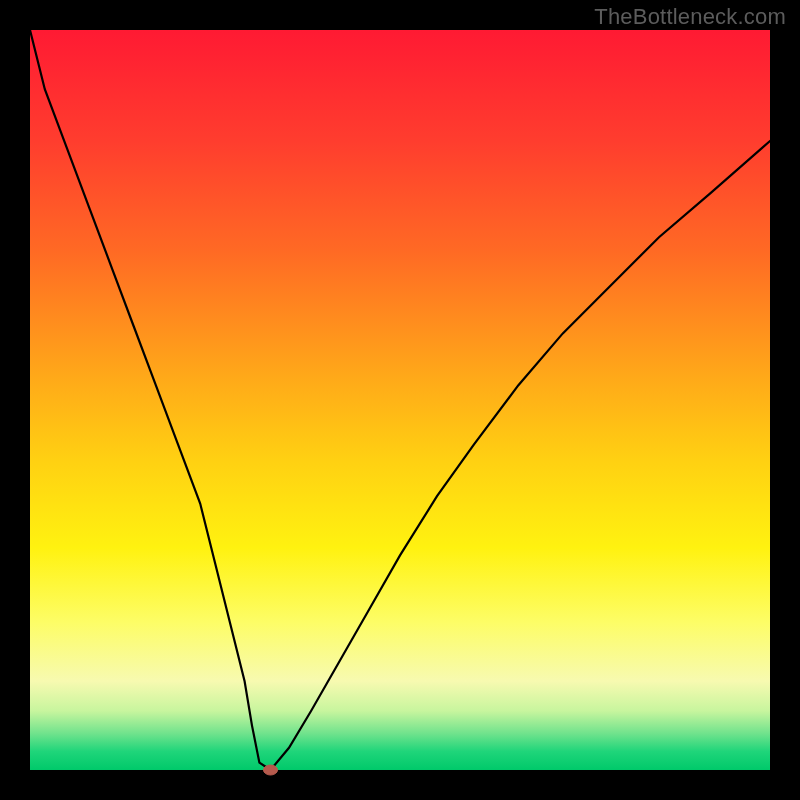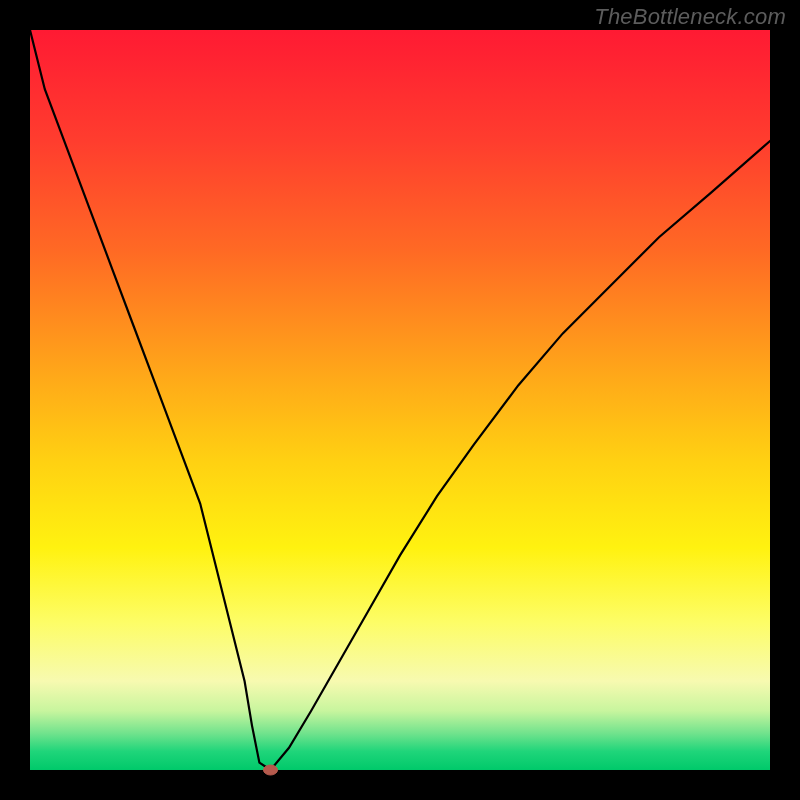--- a/index.html
+++ b/index.html
@@ -9,21 +9,20 @@
     height: 800px;
     background: #000;
     font-family: Arial, Helvetica, sans-serif;
     overflow: hidden;
   }
   .outer {
     position: relative;
     width: 800px;
     height: 800px;
     background: #000;
-    font-style: italic;
   }
   .attribution {
     position: absolute;
     top: 4px;
     right: 14px;
     color: #5c5c5c;
     font-size: 22px;
     font-weight: 400;
     letter-spacing: 0.2px;
     user-select: none;

